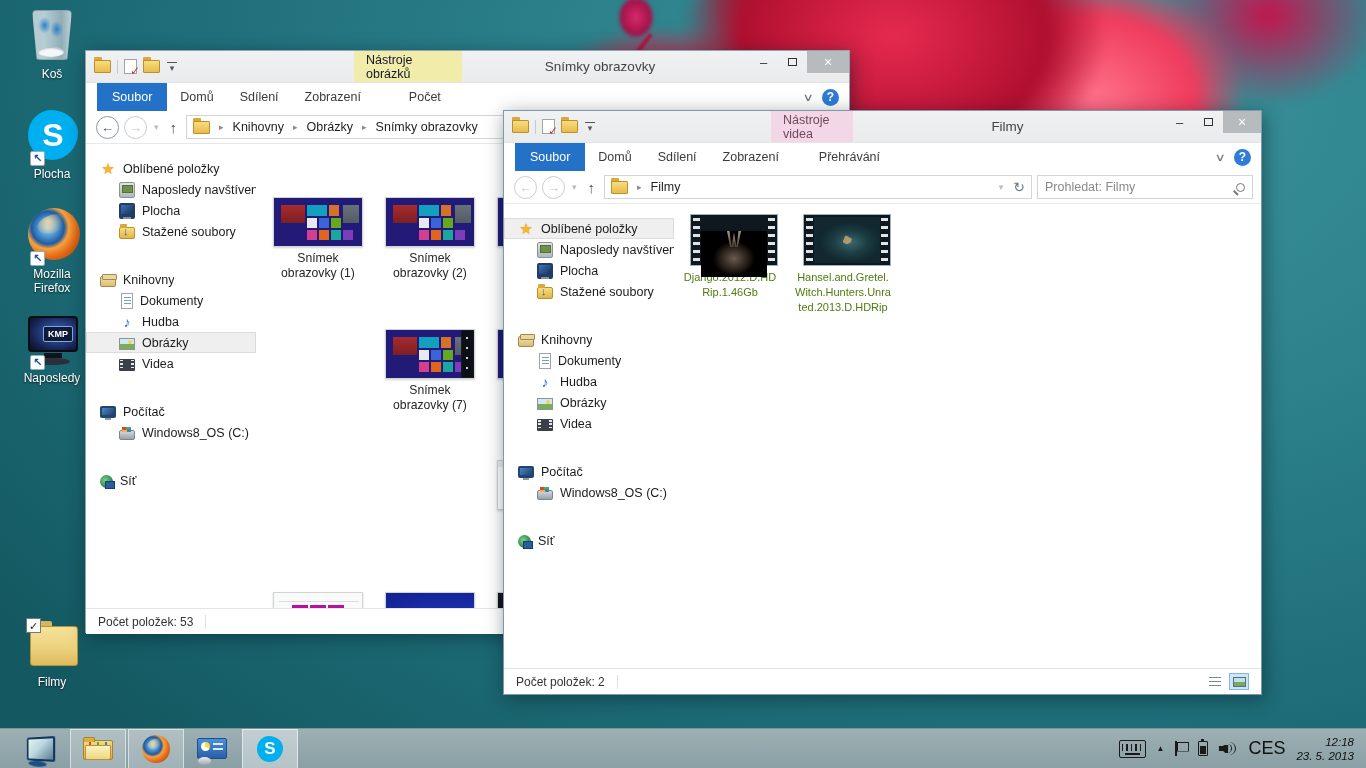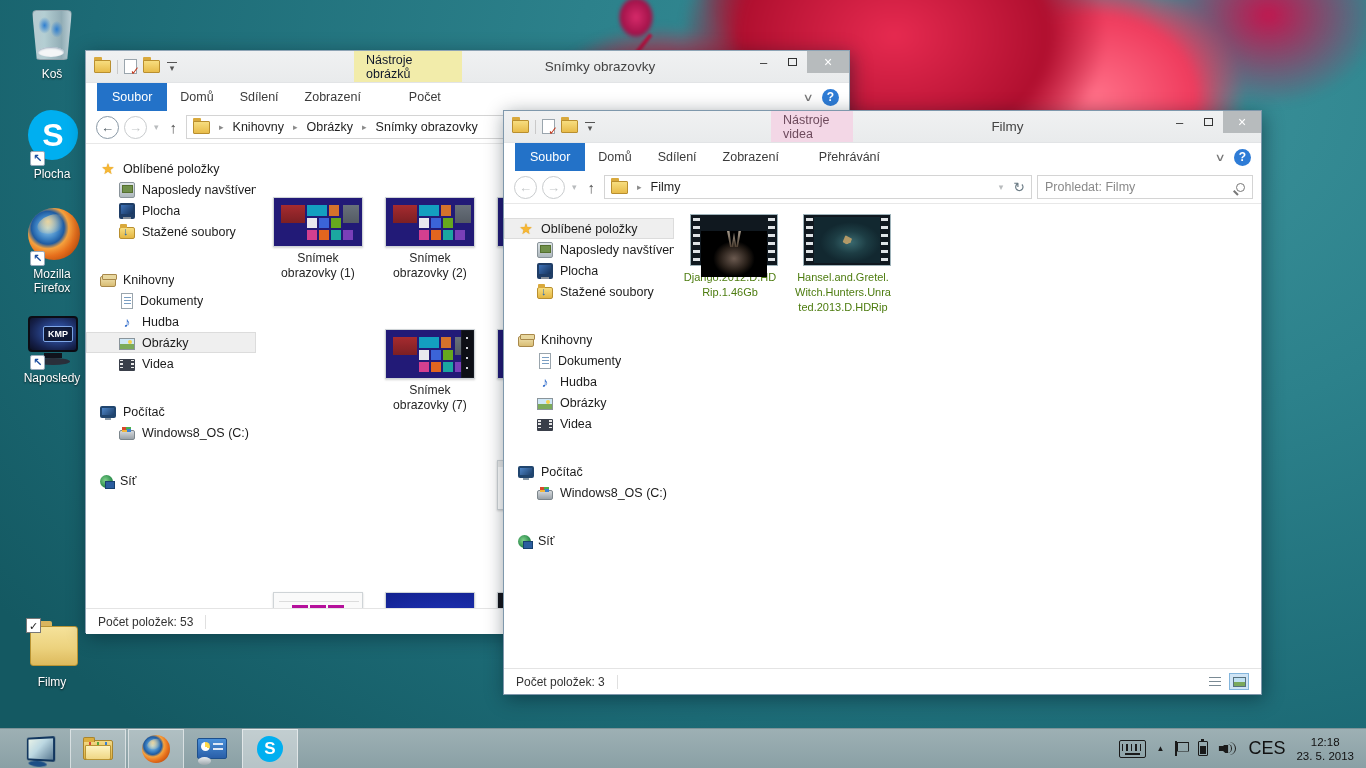--- a/index.html
+++ b/index.html
@@ -267,21 +267,21 @@
     clip-path:polygon(0 0,100% 0,100% 100%,0 100%); }
   .tr-bat { width:10px; height:15px; border:1.5px solid #1a1a1a; border-radius:1px; position:relative; }
   .tr-bat::before { content:""; position:absolute; left:2px; top:-3.5px; width:3px; height:2px; background:#1a1a1a; }
   .tr-bat::after { content:""; position:absolute; left:1px; right:1px; bottom:1px; height:8px; background:#1a1a1a; }
   .tr-spk { position:relative; width:18px; height:15px; }
   .tr-spk .body { position:absolute; left:0; top:3.5px; width:9px; height:8px; background:#1a1a1a;
     clip-path:polygon(0 20%,45% 20%,100% -40%,100% 140%,45% 80%,0 80%); transform:scaleX(1.1); }
   .tr-spk .w1 { position:absolute; left:8px; top:3px; width:5px; height:9px; border-right:1.5px solid #1a1a1a; border-radius:0 6px 6px 0; }
   .tr-spk .w2 { position:absolute; left:10px; top:1px; width:7px; height:13px; border-right:1.5px solid #1a1a1a; border-radius:0 9px 9px 0; }
   .tr-lang { font-size:18px; }
-  .tr-clock { text-align:center; font-size:11.5px; line-height:14px; }
+  .tr-clock { text-align:right; font-size:11.5px; line-height:14px;font-style:italic; }
 </style>
 </head>
 <body>
 
 <div class="flower"></div>
 <div class="flower-bud"></div>
 <div class="flower-stem"></div>
 
 <div class="dicon" style="left:0;top:8px">
   <div class="dimg">
@@ -572,21 +572,21 @@
       </div>
       <div class="vid-item" style="left:121px;top:10px">
         <div class="vthumb">
             <div class="vinner v-hansel"></div>
           </div>
         <div class="vcaption">Hansel.and.Gretel.Witch.Hunters.Unrated.2013.D.HDRip</div>
       </div>
     </div>
   </div>
   <div class="statusbar">
-    <span>Počet položek: 3</span>
+    <span>Počet položek: 2</span>
     <span class="vsep"></span>
     <span class="viewtoggles">
       <span class="vt">
           <span class="vt-list"></span>
         </span>
       <span class="vt sel">
           <span class="vt-img"></span>
         </span>
     </span>
   </div>

